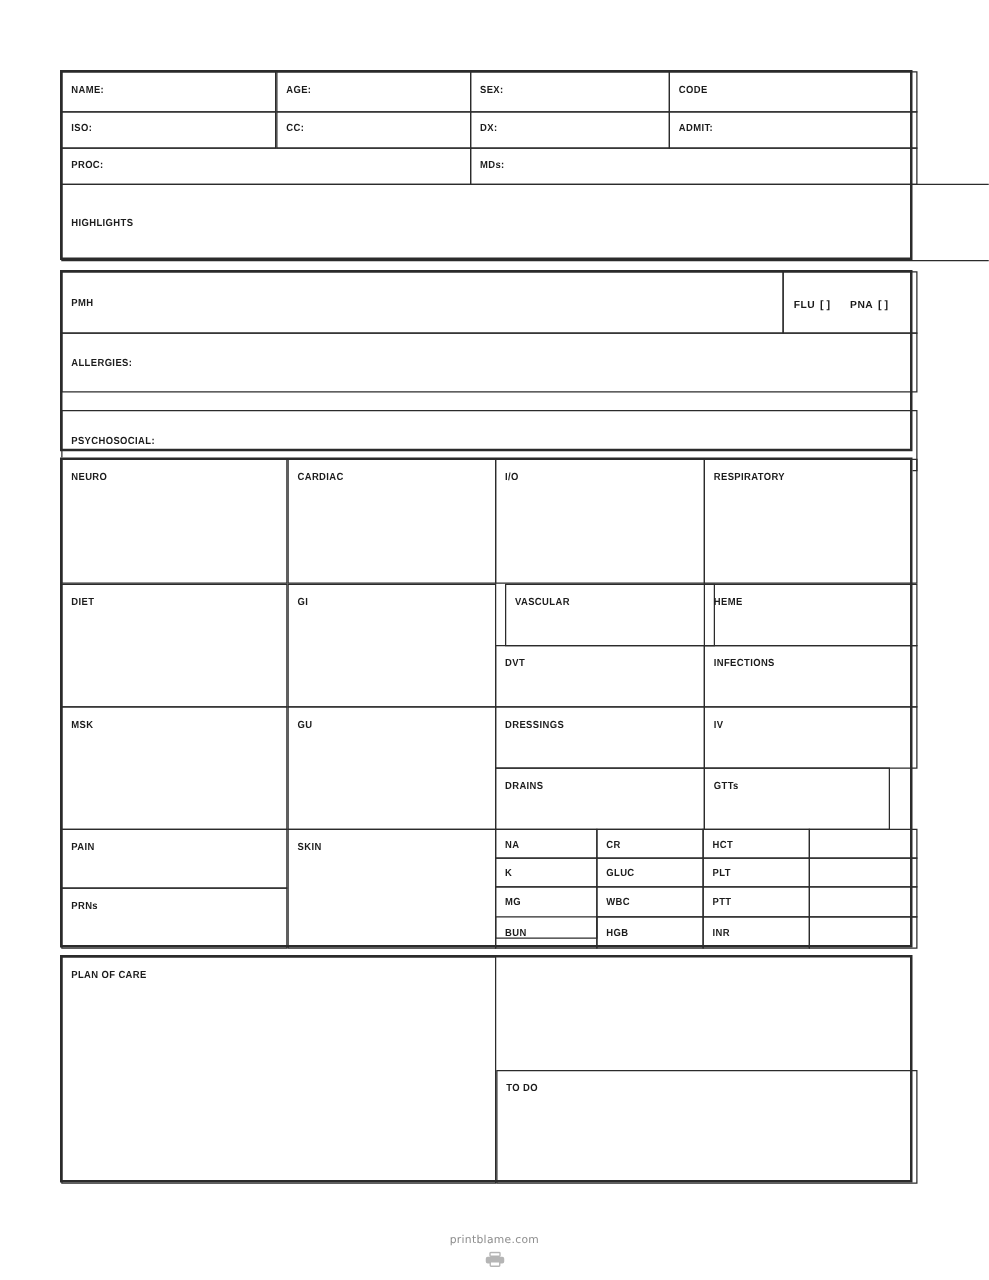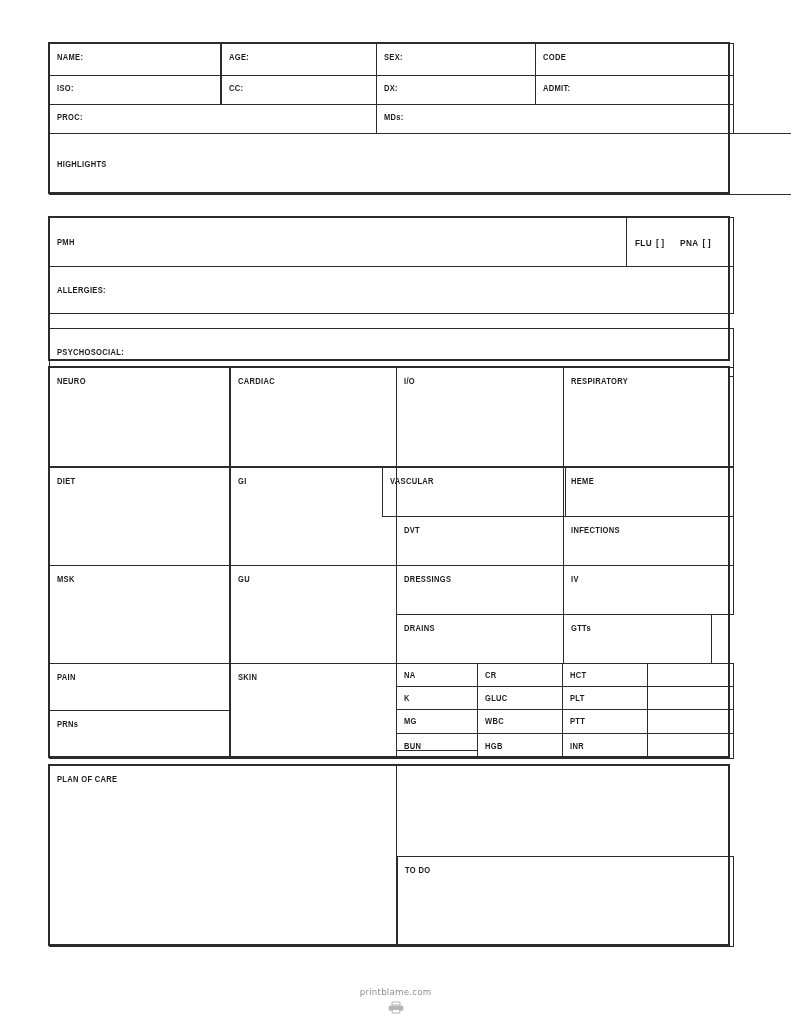--- a/index.html
+++ b/index.html
@@ -81,21 +81,21 @@
   .printer-icon {
     margin: 4px auto 0;
     display: block;
   }
 </style>
 </head>
 <body>
 
 <div class="page">
 
-  <div class="frame" style="left:48px; top:42px; width:682px; height:152px;padding-left:48px;">
+  <div class="frame" style="left:48px; top:56px; width:682px; height:152px;padding-left:48px;">
 
     <div class="cell" style="left:-1px; top:-1px; width:172px; height:33px;">
       <span class="lbl lbl-inset">NAME:</span>
     </div>
     <div class="cell" style="left:171px; top:-1px; width:156px; height:33px;">
       <span class="lbl lbl-inset">AGE:</span>
     </div>
     <div class="cell" style="left:326px; top:-1px; width:160px; height:33px;">
       <span class="lbl lbl-inset">SEX:</span>
     </div>
@@ -169,21 +169,21 @@
     <div class="cell" style="left:513px; top:-1px; width:171px; height:100px;">
       <span class="lbl lbl-inset">RESPIRATORY</span>
     </div>
 
     <div class="cell" style="left:-1px; top:99px; width:181px; height:99px;">
       <span class="lbl lbl-inset">DIET</span>
     </div>
     <div class="cell" style="left:180px; top:99px; width:167px; height:99px;">
       <span class="lbl lbl-inset">GI</span>
     </div>
-    <div class="cell" style="left:332px; top:99px; width:184px; height:50px;">
+    <div class="cell" style="left:354px; top:99px; width:168px; height:50px;">
       <span class="lbl lbl-inset">VASCULAR</span>
     </div>
     <div class="cell" style="left:513px; top:99px; width:171px; height:50px;">
       <span class="lbl lbl-inset">HEME</span>
     </div>
     <div class="cell" style="left:346px; top:148px; width:168px; height:50px;">
       <span class="lbl lbl-inset">DVT</span>
     </div>
     <div class="cell" style="left:513px; top:148px; width:171px; height:50px;">
       <span class="lbl lbl-inset">INFECTIONS</span>

